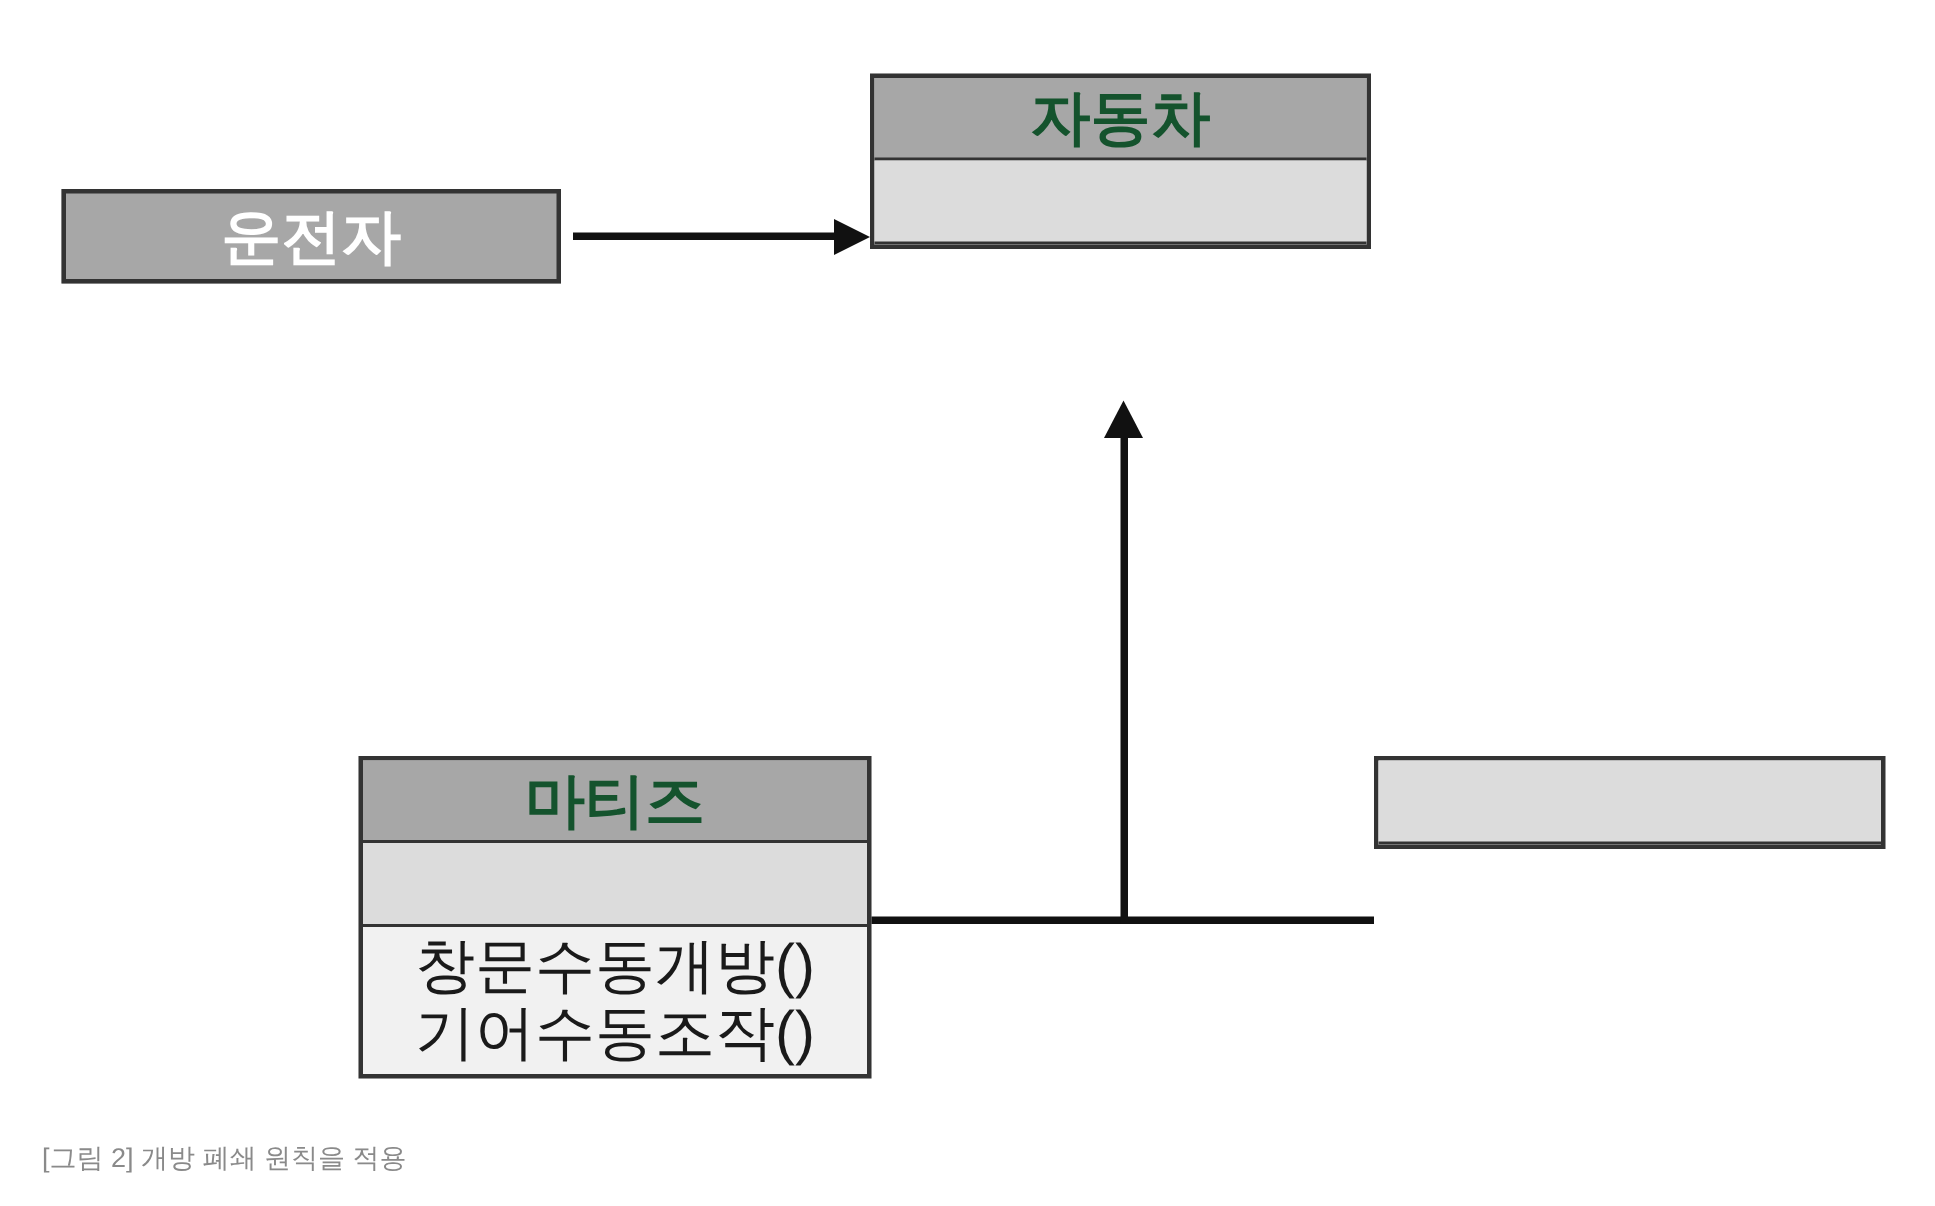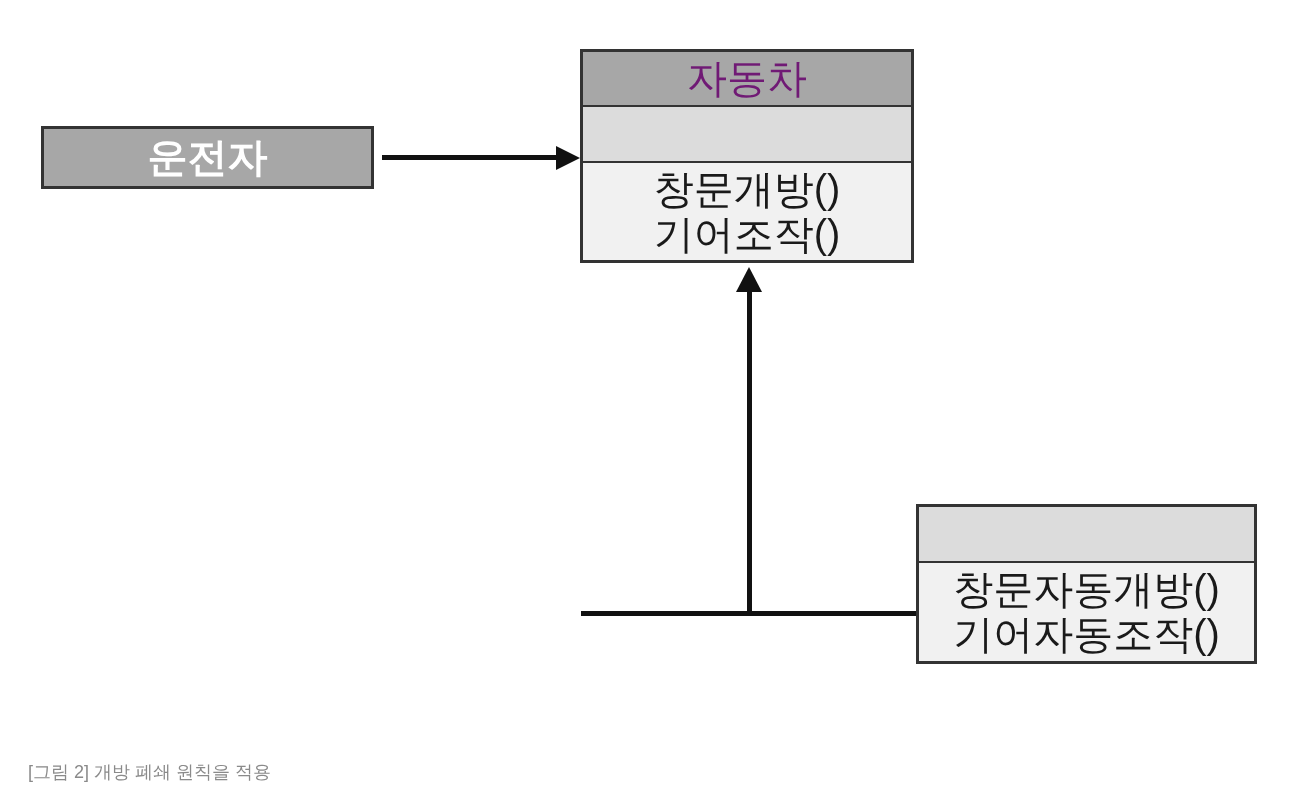--- a/index.html
+++ b/index.html
@@ -16,22 +16,22 @@
   }
   
   .class-box {
     position: absolute;
     border: 3px solid #333333;
     background: #f1f1f1;
   }
   .class-header {
     background: #a7a7a7;
     border-bottom: 2px solid #333333;
-    color: #701a75;
-    font-weight: normal;
+    color: #14532d;
+    font-weight: bold;
     font-size: 40px;
     display: flex;
     align-items: center;
     justify-content: center;
   }
   .attr-section {
     background: #dcdcdc;
     border-bottom: 2px solid #333333;
   }
   .method-section {
@@ -91,33 +91,35 @@
 
   <div class="simple-class" style="left:41px; top:126px; width:333px; height:63px;">
     <span>운전자</span>
   </div>
 
   <div class="class-box" style="left:580px; top:49px; width:334px;">
     <div class="class-header" style="height:55px;">
       <span>자동차</span>
     </div>
     <div class="attr-section" style="height:56px;"></div>
-    <div class="method-section" style="height:97px;">
-      <div class="method-line">창문개방()</div>
-      <div class="method-line">기어조작()</div>
+  </div>
+
+  <div class="class-box" style="left:239px; top:504px; width:342px;">
+    <div class="class-header" style="height:55px;">
+      <span>마티즈</span>
+    </div>
+    <div class="attr-section" style="height:56px;"></div>
+    <div class="method-section" style="height:98px;">
+      <div class="method-line">창문수동개방()</div>
+      <div class="method-line">기어수동조작()</div>
     </div>
   </div>
 
-
   <div class="class-box" style="left:916px; top:504px; width:341px;">
     <div class="attr-section" style="height:56px;"></div>
-    <div class="method-section" style="height:98px;">
-      <div class="method-line">창문자동개방()</div>
-      <div class="method-line">기어자동조작()</div>
-    </div>
   </div>
 
   <div class="conn" style="left:382px; top:155px; width:176px; height:5px;"></div>
   <div class="arrowhead-right" style="left:556px; top:146px;"></div>
 
   <div class="conn" style="left:581px; top:611px; width:335px; height:5px;"></div>
   <div class="conn" style="left:747px; top:288px; width:5px; height:328px;"></div>
   <div class="arrowhead-up" style="left:736px; top:267px;"></div>
 
   <div class="caption">[그림 2] 개방 폐쇄 원칙을 적용</div>

